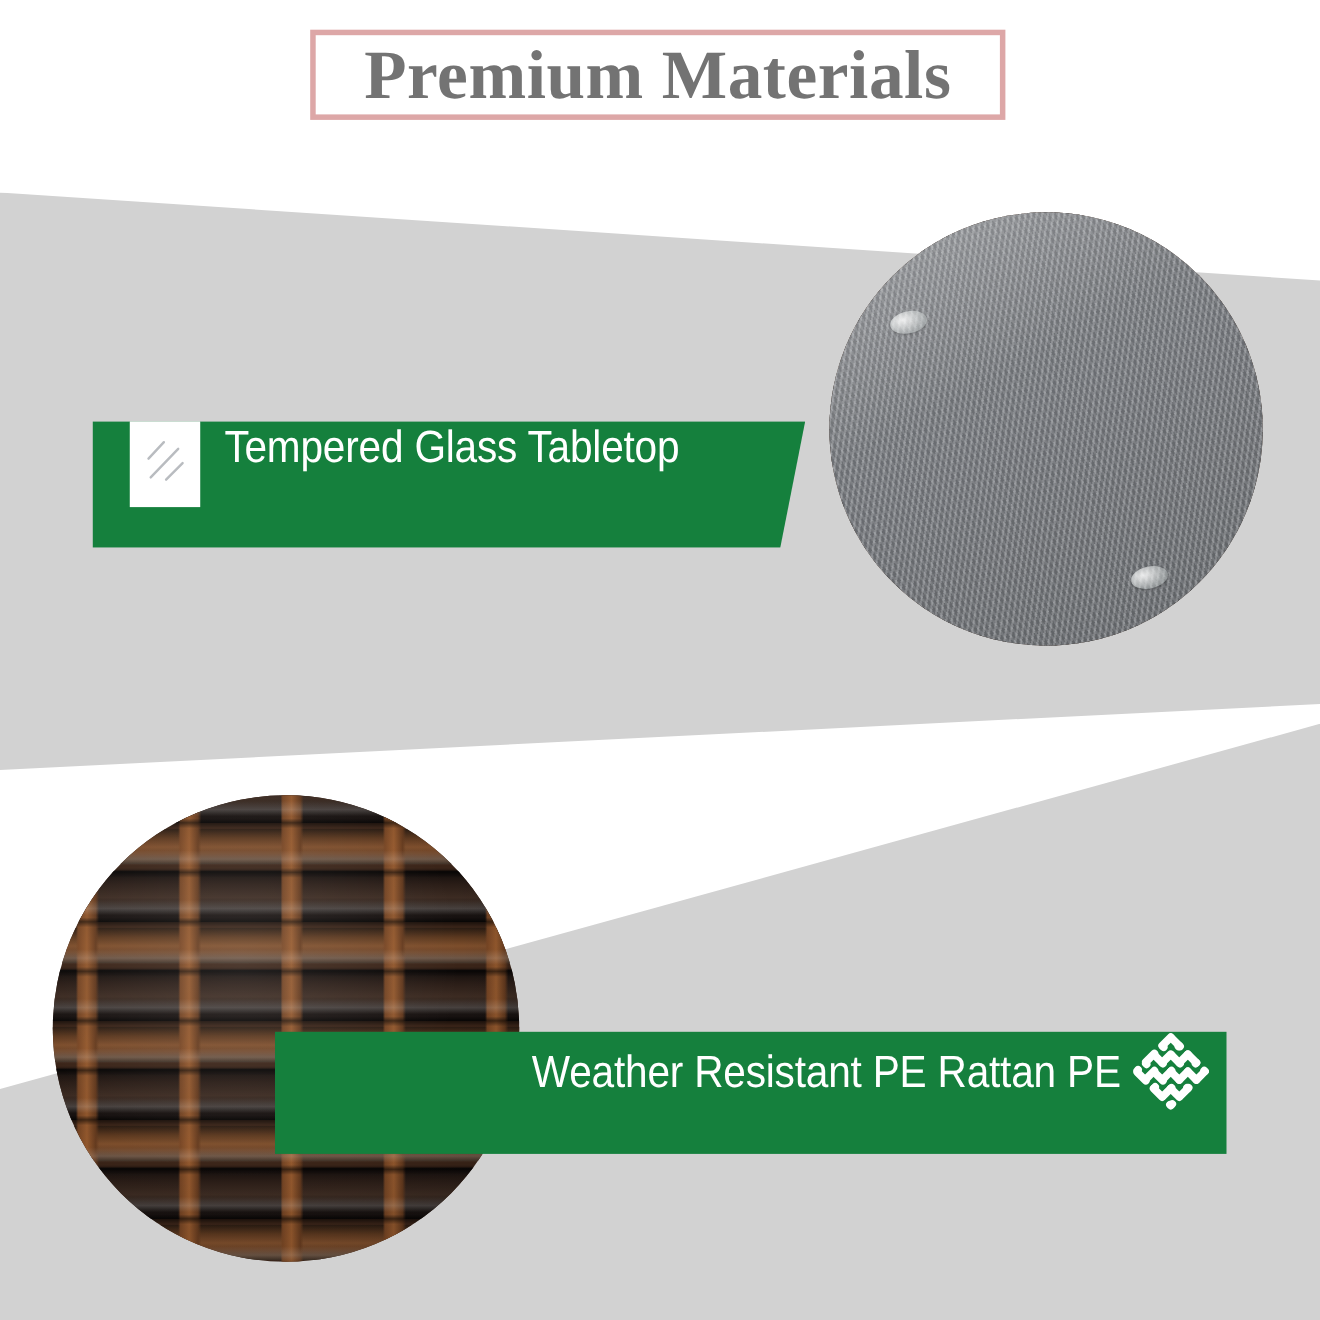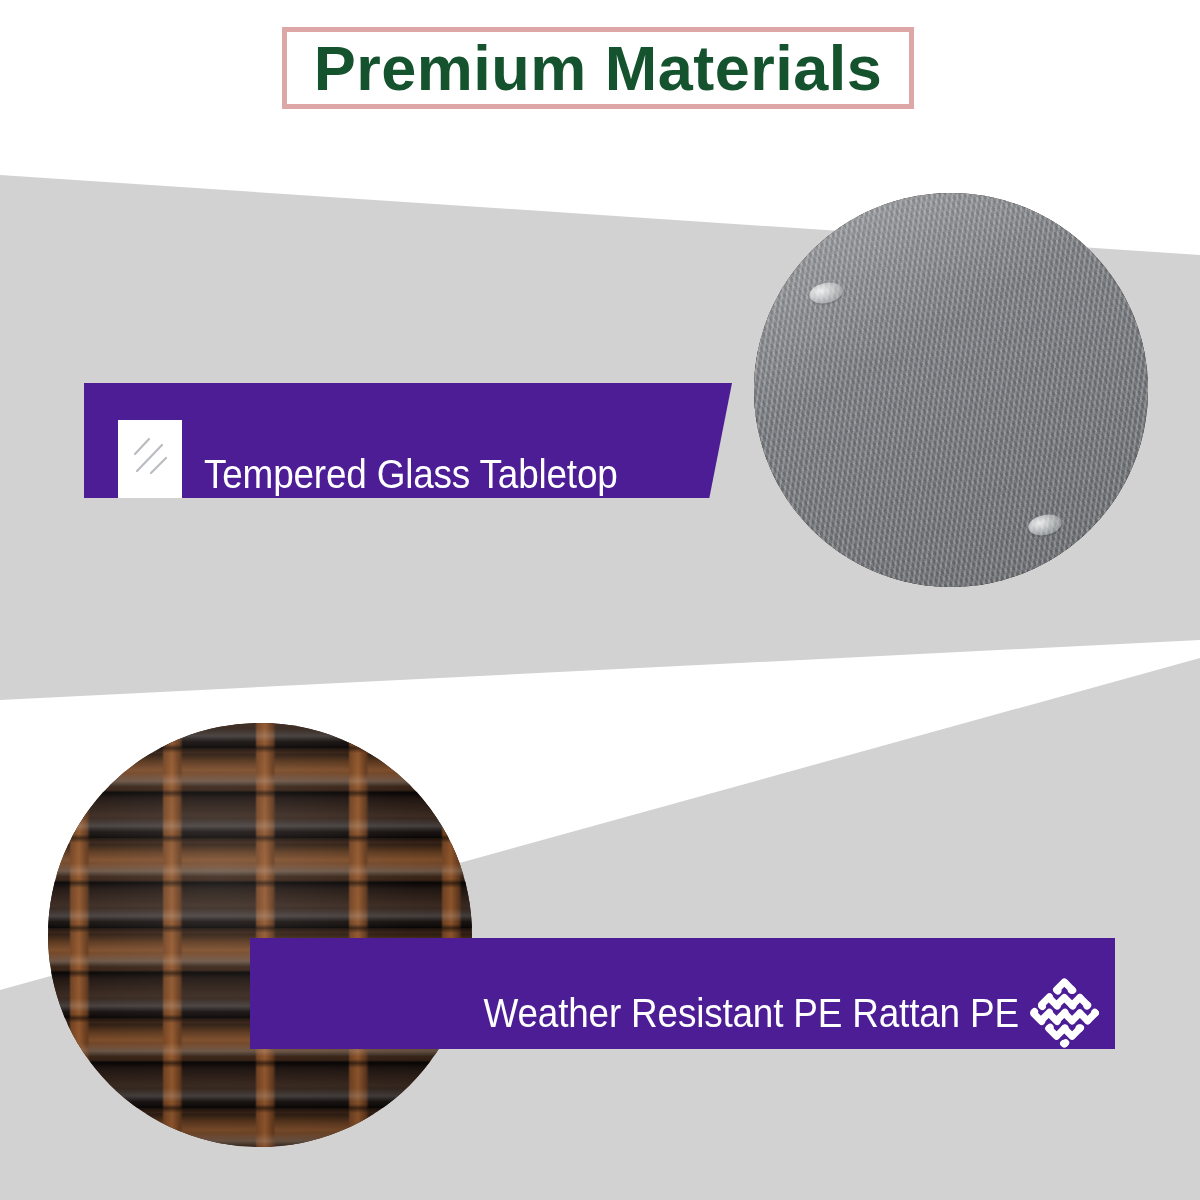--- a/index.html
+++ b/index.html
@@ -44,24 +44,24 @@
     width: 632px;
     height: 82px;
     border: 5px solid #dda7a7;
     background: #ffffff;
     box-sizing: border-box;
     display: flex;
     align-items: center;
     justify-content: center;
   }
   .title-text {
-    font-family: Liberation Sans, sans-serif;
+    font-family: Liberation Serif, serif;
     font-weight: bold;
     font-size: 63px;
-    color: #14532d;
+    color: #737373;
     letter-spacing: 0.5px;
     white-space: nowrap;
     line-height: 1;
   }
 
   
   .photo-circle {
     position: absolute;
     border-radius: 50%;
     overflow: hidden;
@@ -180,23 +180,23 @@
         rgba(255,255,255,0.0) 45px);
   }
   .weave-vignette {
     position: absolute; inset: 0;
     background: radial-gradient(circle at 42% 38%, rgba(255,255,255,0.10), rgba(0,0,0,0.0) 45%, rgba(0,0,0,0.30) 100%);
   }
 
   
   .banner {
     position: absolute;
-    background: #4c1d95;
+    background: #15803d;
     display: flex;
-    align-items: flex-end;
+    align-items: flex-start;
   }
   #banner-glass {
     left: 84px;
     top: 383px;
     width: 648px;
     height: 115px;
     clip-path: polygon(0 0, 100% 0, 96.5% 100%, 0 100%);
     padding-left: 34px;
     box-sizing: border-box;
   }

